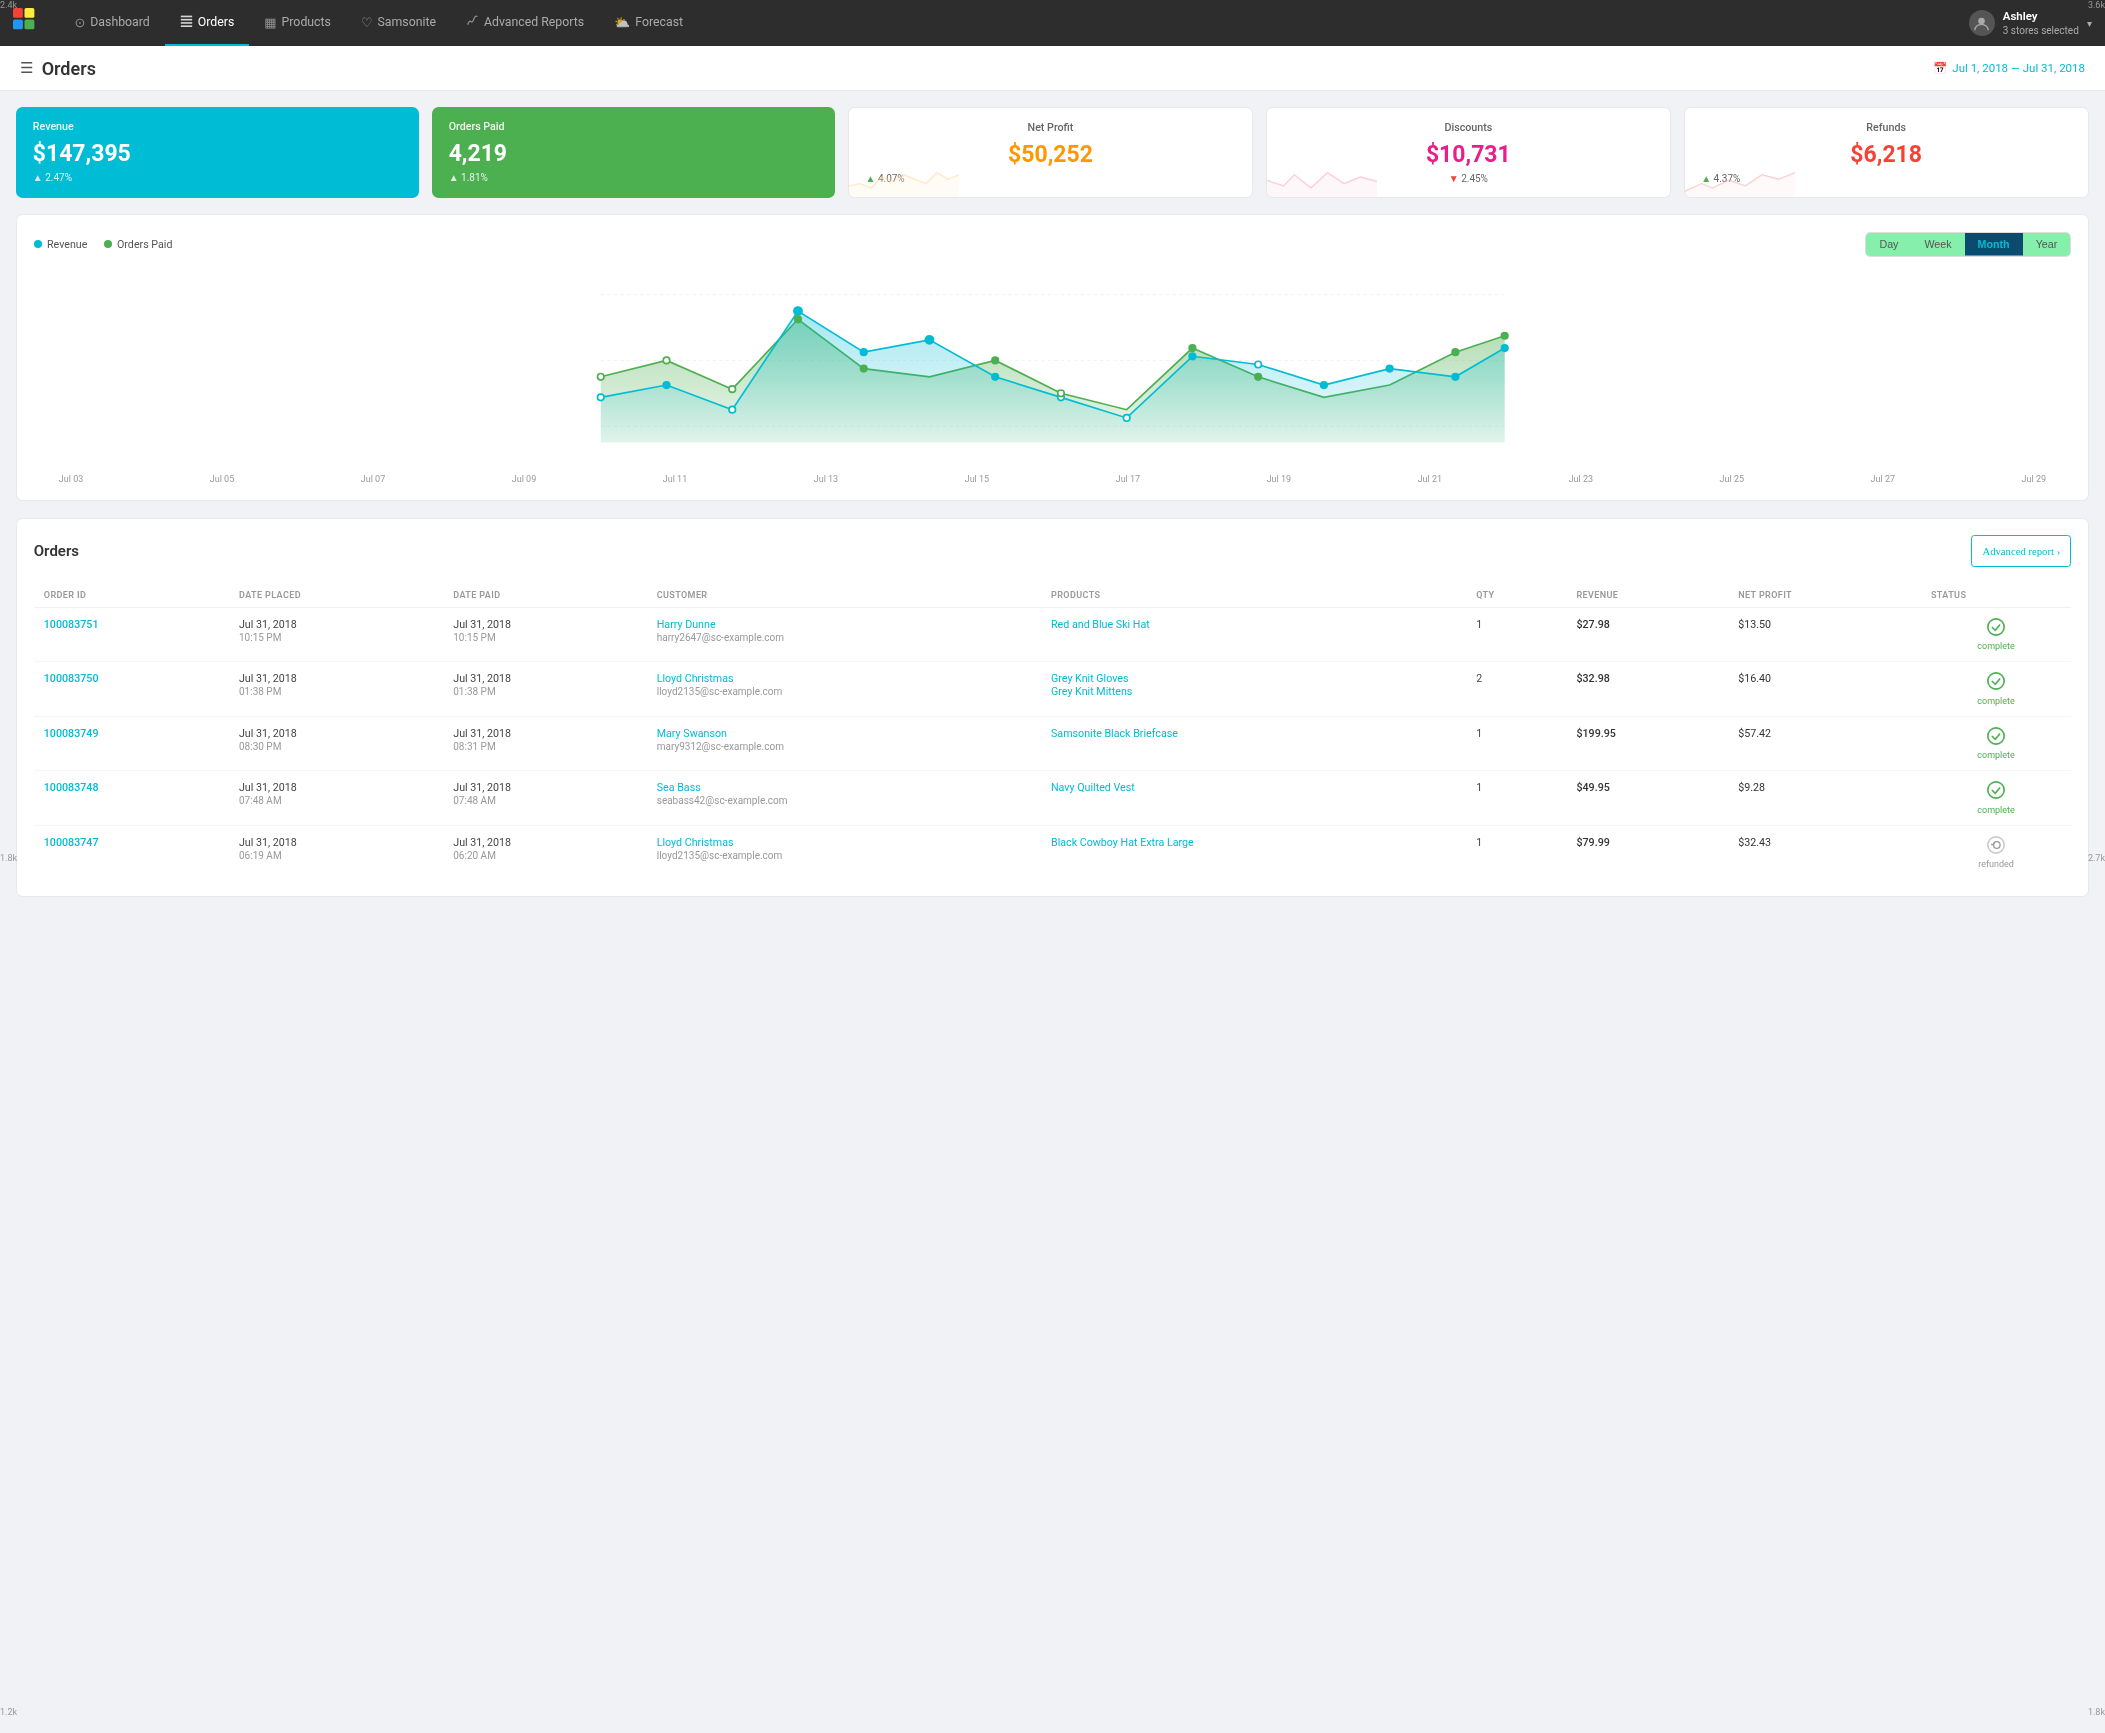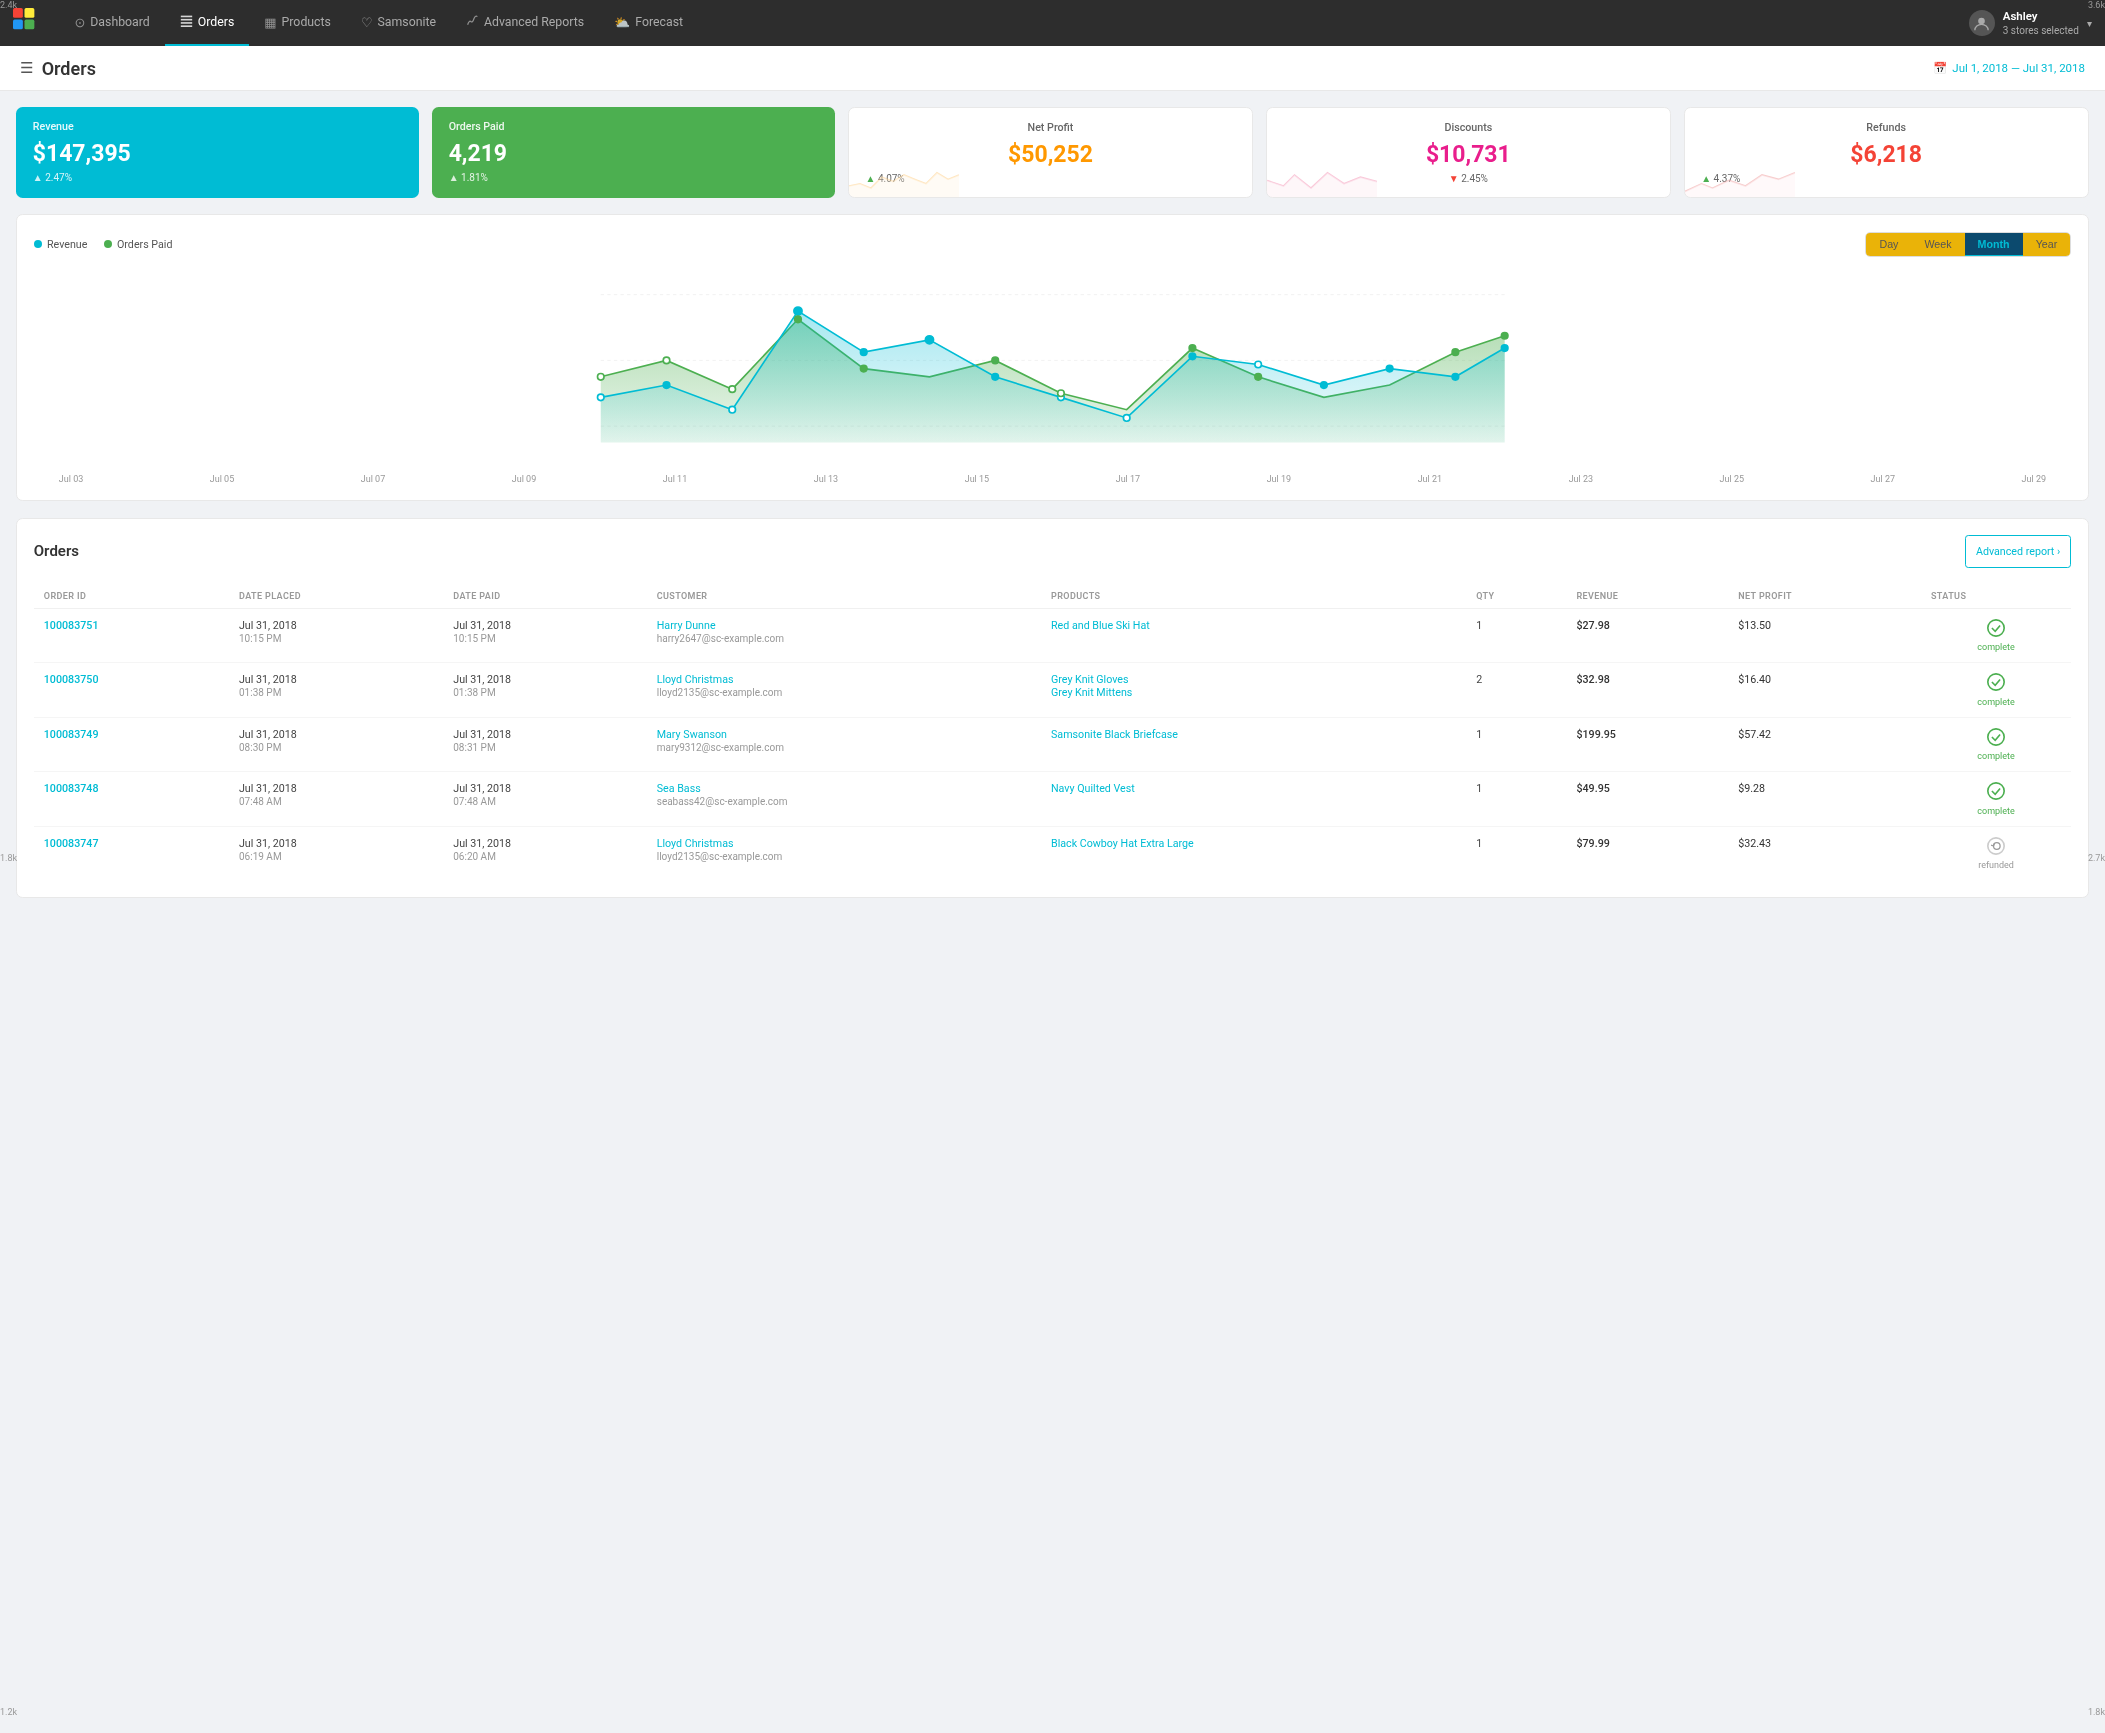--- a/index.html
+++ b/index.html
@@ -58,32 +58,32 @@
 
     
     .chart-section { background: #fff; border-radius: 6.6px; padding: 16.4px; margin-bottom: 16.4px; border: 0.8px solid #e8e8e8; }
     .chart-header { display: flex; align-items: center; justify-content: space-between; margin-bottom: 13px; }
     .chart-legend { display: flex; gap: 16.4px; align-items: center; }
     .legend-item { display: flex; align-items: center; gap: 5px; font-size: 10.7px; color: #555; }
     .legend-dot { width: 8.2px; height: 8.2px; border-radius: 50%; }
     .legend-dot.revenue { background: #00bcd4; }
     .legend-dot.orders { background: #4caf50; }
     .chart-tabs { display: flex; border: 0.8px solid #ddd; border-radius: 5px; overflow: hidden; }
-    .chart-tab { padding: 5px 13px; font-size: 10.7px; cursor: pointer; color: #555; border: none; background: #eab308; }
+    .chart-tab { padding: 5px 13px; font-size: 10.7px; cursor: pointer; color: #555; border: none; background: #86efac; }
     .chart-tab.active { background: #0c4a6e; color: #00bcd4; font-weight: 600; border-bottom: 1.6px solid #00bcd4; }
     .chart-y-left { position: absolute; left: 0; top: 0; height: 100%; display: flex; flex-direction: column; justify-content: space-between; font-size: 9px; color: #999; padding-bottom: 16.4px; }
     .chart-y-right { position: absolute; right: 0; top: 0; height: 100%; display: flex; flex-direction: column; justify-content: space-between; font-size: 9px; color: #999; text-align: right; padding-bottom: 16.4px; }
     .chart-x-labels { display: flex; justify-content: space-between; margin-top: 12px; padding: 0 25px; }
     .chart-x-label { font-size: 9px; color: #999; text-align: center; }
 
     
     .orders-section { background: #fff; border-radius: 6.6px; padding: 16.4px; border: 0.8px solid #e8e8e8; }
     .orders-header { display: flex; align-items: center; justify-content: space-between; margin-bottom: 16.4px; }
     .orders-title { font-size: 15px; font-weight: 600; color: #333; }
-    .adv-report-link { color: #00bcd4; font-size: 10.7px; cursor: pointer; border: 0.8px solid #00bcd4; border-radius: 3.3px; padding: 9px 10px; display: flex; align-items: center; gap: 3.3px; }
+    .adv-report-link { color: #00bcd4; font-size: 10.7px; cursor: pointer; border: 0.8px solid #00bcd4; border-radius: 3.3px; padding: 9px 10px; display: flex; align-items: center; gap: 3.3px; font-family: Liberation Serif, serif; }
     table { width: 100%; border-collapse: collapse; }
     thead th { font-size: 9px; color: #999; font-weight: 600; text-transform: uppercase; letter-spacing: 0.4px; padding: 6.6px 10px; border-bottom: 0.8px solid #f0f0f0; text-align: left; }
     tbody tr { border-bottom: 0.8px solid #f5f5f5; }
     tbody tr:last-child { border-bottom: none; }
     tbody td { padding: 10px 10px; vertical-align: top; font-size: 10.7px; color: #444; }
     .order-id-link { color: #00bcd4; cursor: pointer; font-weight: 500; }
     .date-cell { color: #444; }
     .date-time { color: #999; font-size: 10px; }
     .customer-name { color: #00bcd4; cursor: pointer; }
     .customer-email { color: #999; font-size: 10px; }

